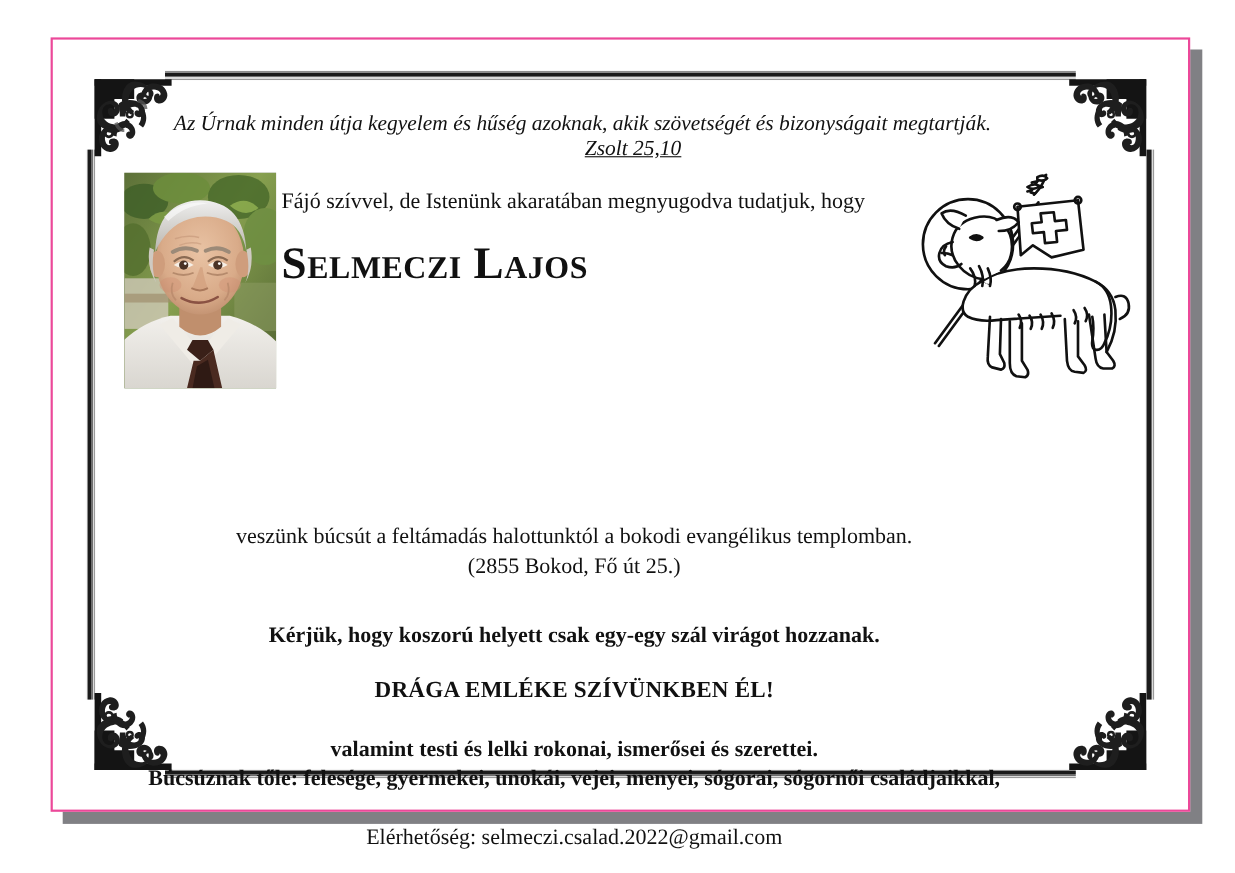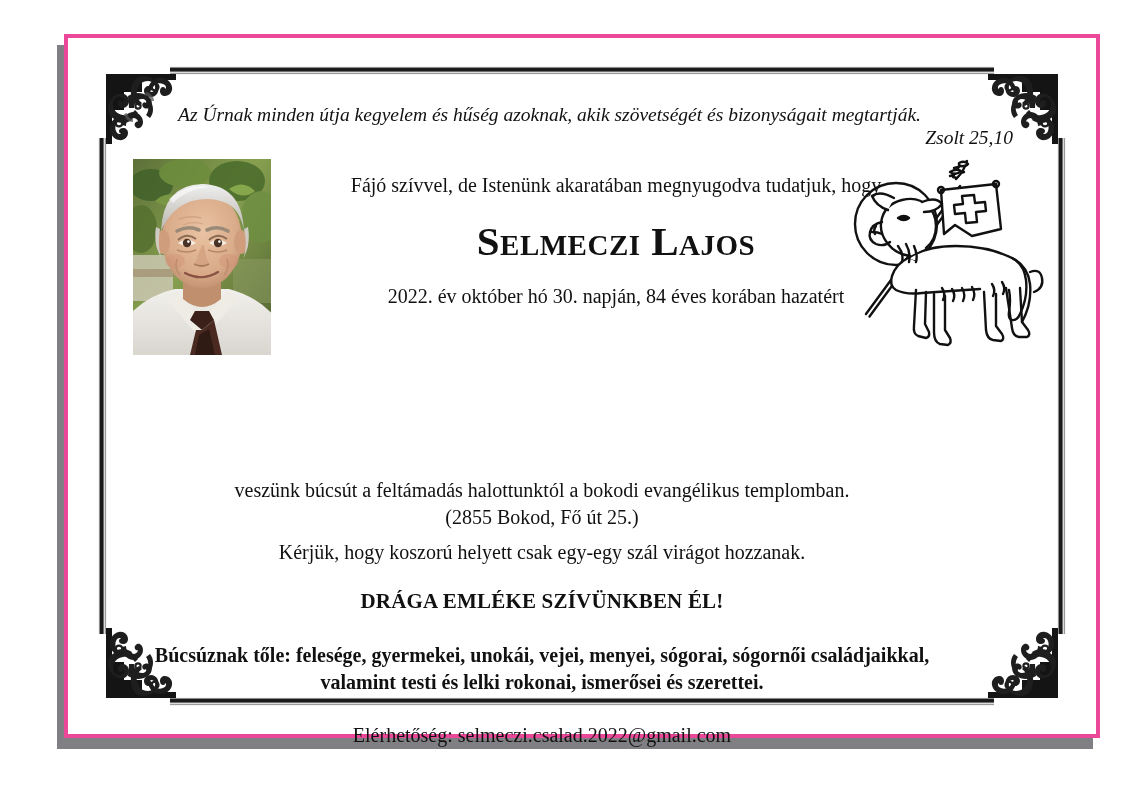--- a/index.html
+++ b/index.html
@@ -27,26 +27,26 @@
   #sheet-shadow {
     position: absolute;
     left: 11px;
     top: 11px;
     width: 1036px;
     height: 704px;
     background: #808084;
   }
   #sheet {
     position: absolute;
-    left: 18px;
+    left: 0;
     top: 0;
     width: 1036px;
     height: 704px;
     background: #ffffff;
-    border: 4px solid #ec4899;
+    border: 2px solid #ec4899;
     box-sizing: border-box;
   }
 
   
   #frame {
     position: absolute;
     left: 30px;
     top: 28px;
     right: 30px;
     bottom: 28px;
@@ -110,21 +110,22 @@
     text-align: left;
     white-space: nowrap;
   }
   #verse-ref {
     position: absolute;
     left: 52px;
     top: 63px;
     width: 835px;
     font-style: italic;
     font-size: 19.5px;
-    text-align: right;
+    text-align: center;
+    text-decoration: underline;
   }
 
   
   #photo {
     position: absolute;
     left: 7px;
     top: 95px;
     width: 138px;
     height: 196px;
     overflow: hidden;
@@ -141,21 +142,21 @@
     height: 232px;
   }
   #lamb svg { display: block; width: 212px; height: 232px; }
 
   
   #body-col {
     position: absolute;
     left: 150px;
     top: 108px;
     width: 680px;
-    text-align: center;
+    text-align: left;
     font-family: Liberation Serif, serif;
   }
   .ln {
     font-size: 20px;
     line-height: 1.30;
     white-space: nowrap;
   }
   #intro { font-size: 20px; }
 
   #deceased-name {
@@ -442,30 +443,29 @@
             <path d="M154 138 q4 6 1 12 M164 136 q4 6 1 12"></path>
 
             <path d="M192 126 q10 -4 12 6 q2 10 -8 14"></path>
           </g>
         </svg>
       </div>
 
       <div id="body-col">
         <div class="ln" id="intro">Fájó szívvel, de Istenünk akaratában megnyugodva tudatjuk, hogy</div>
         <div id="deceased-name">Selmeczi Lajos</div>
-        <div class="ln blk">2022. év október hó 30. napján, 84 éves korában hazatért</div>
       </div>
 
       <div id="lower">
         <div class="wide">veszünk búcsút a feltámadás halottunktól a bokodi evangélikus templomban.</div>
         <div class="wide">(2855 Bokod, Fő út 25.)</div>
-        <div class="wide" style="margin-top:8px;">Kérjük, hogy koszorú helyett csak egy-egy szál virágot hozzanak.</div>
+        <div class="wide" style="margin-top:36px;font-weight:bold;">Kérjük, hogy koszorú helyett csak egy-egy szál virágot hozzanak.</div>
         <div id="emphasis">DRÁGA EMLÉKE SZÍVÜNKBEN ÉL!</div>
         <div id="family">
+          <div class="wide" style="font-weight:700;">valamint testi és lelki rokonai, ismerősei és szerettei.</div>
           <div class="wide" style="font-weight:700;">Búcsúznak tőle: felesége, gyermekei, unokái, vejei, menyei, sógorai, sógornői családjaikkal,</div>
-          <div class="wide" style="font-weight:700;">valamint testi és lelki rokonai, ismerősei és szerettei.</div>
         </div>
         <div id="contact">Elérhetőség: selmeczi.csalad.2022@gmail.com</div>
       </div>
 
     </div>
   </div>
 </div>
 
 </body></html>

